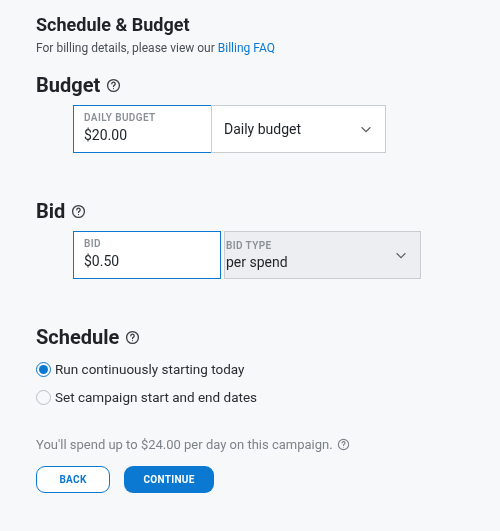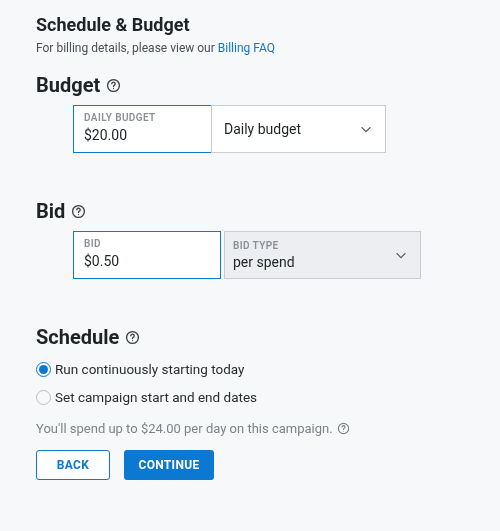--- a/index.html
+++ b/index.html
@@ -69,21 +69,21 @@
     background: #fff;
     padding: 14px 12px;
     font-size: 14px;
     color: #1f2328;
     display: flex;
     align-items: center;
     justify-content: space-between;
     cursor: pointer;
   }
   .select.disabled { background: #eceef1; cursor: default; }
-  .select.tall { padding: 8px 8px; flex-direction: column; align-items: stretch; }
+  .select.tall { padding: 8px 1px; flex-direction: column; align-items: stretch; }
   .select .chev {
     width: 14px; height: 14px; color: #555a60;
   }
   .select .chev svg { width:100%; height:100%; }
   .select-label {
     font-size: 10px;
     letter-spacing: 0.4px;
     color: #8a9097;
     font-weight: 600;
     margin-bottom: 2px;
@@ -109,37 +109,37 @@
     border: 1.5px solid #b9bec5;
     display: flex; align-items: center; justify-content: center;
     flex-shrink: 0;
   }
   .radio-outer.checked { border-color: #0b78d1; }
   .radio-inner {
     width: 9px; height: 9px; border-radius: 50%; background: #0b78d1;
   }
   .radio-label { font-size: 13.5px; color: #2a2e33; }
   .spend-note {
-    margin-top: 16px;
+    margin-top: 32px;
     font-size: 13px;
     color: #7d838b;
     display: flex;
     align-items: center;
     gap: 4px;
   }
   .spend-note .help-icon { width:13px; height:13px; color:#7d838b; }
   .button-row { margin-top: 14px; display: flex; gap: 14px; }
   .btn {
-    font-size: 12px;
+    font-size: 10px;
     font-weight: 700;
     letter-spacing: 0.3px;
     padding: 7px 0;
     width: 88px;
     text-align: center;
-    border-radius: 3px;
+    border-radius: 9px;
     cursor: pointer;
     border: 1.5px solid transparent;
   }
   .btn-secondary {
     color: #0b78d1;
     border-color: #0b78d1;
     background: #fff;
     width: 74px;
   }
   .btn-primary {

